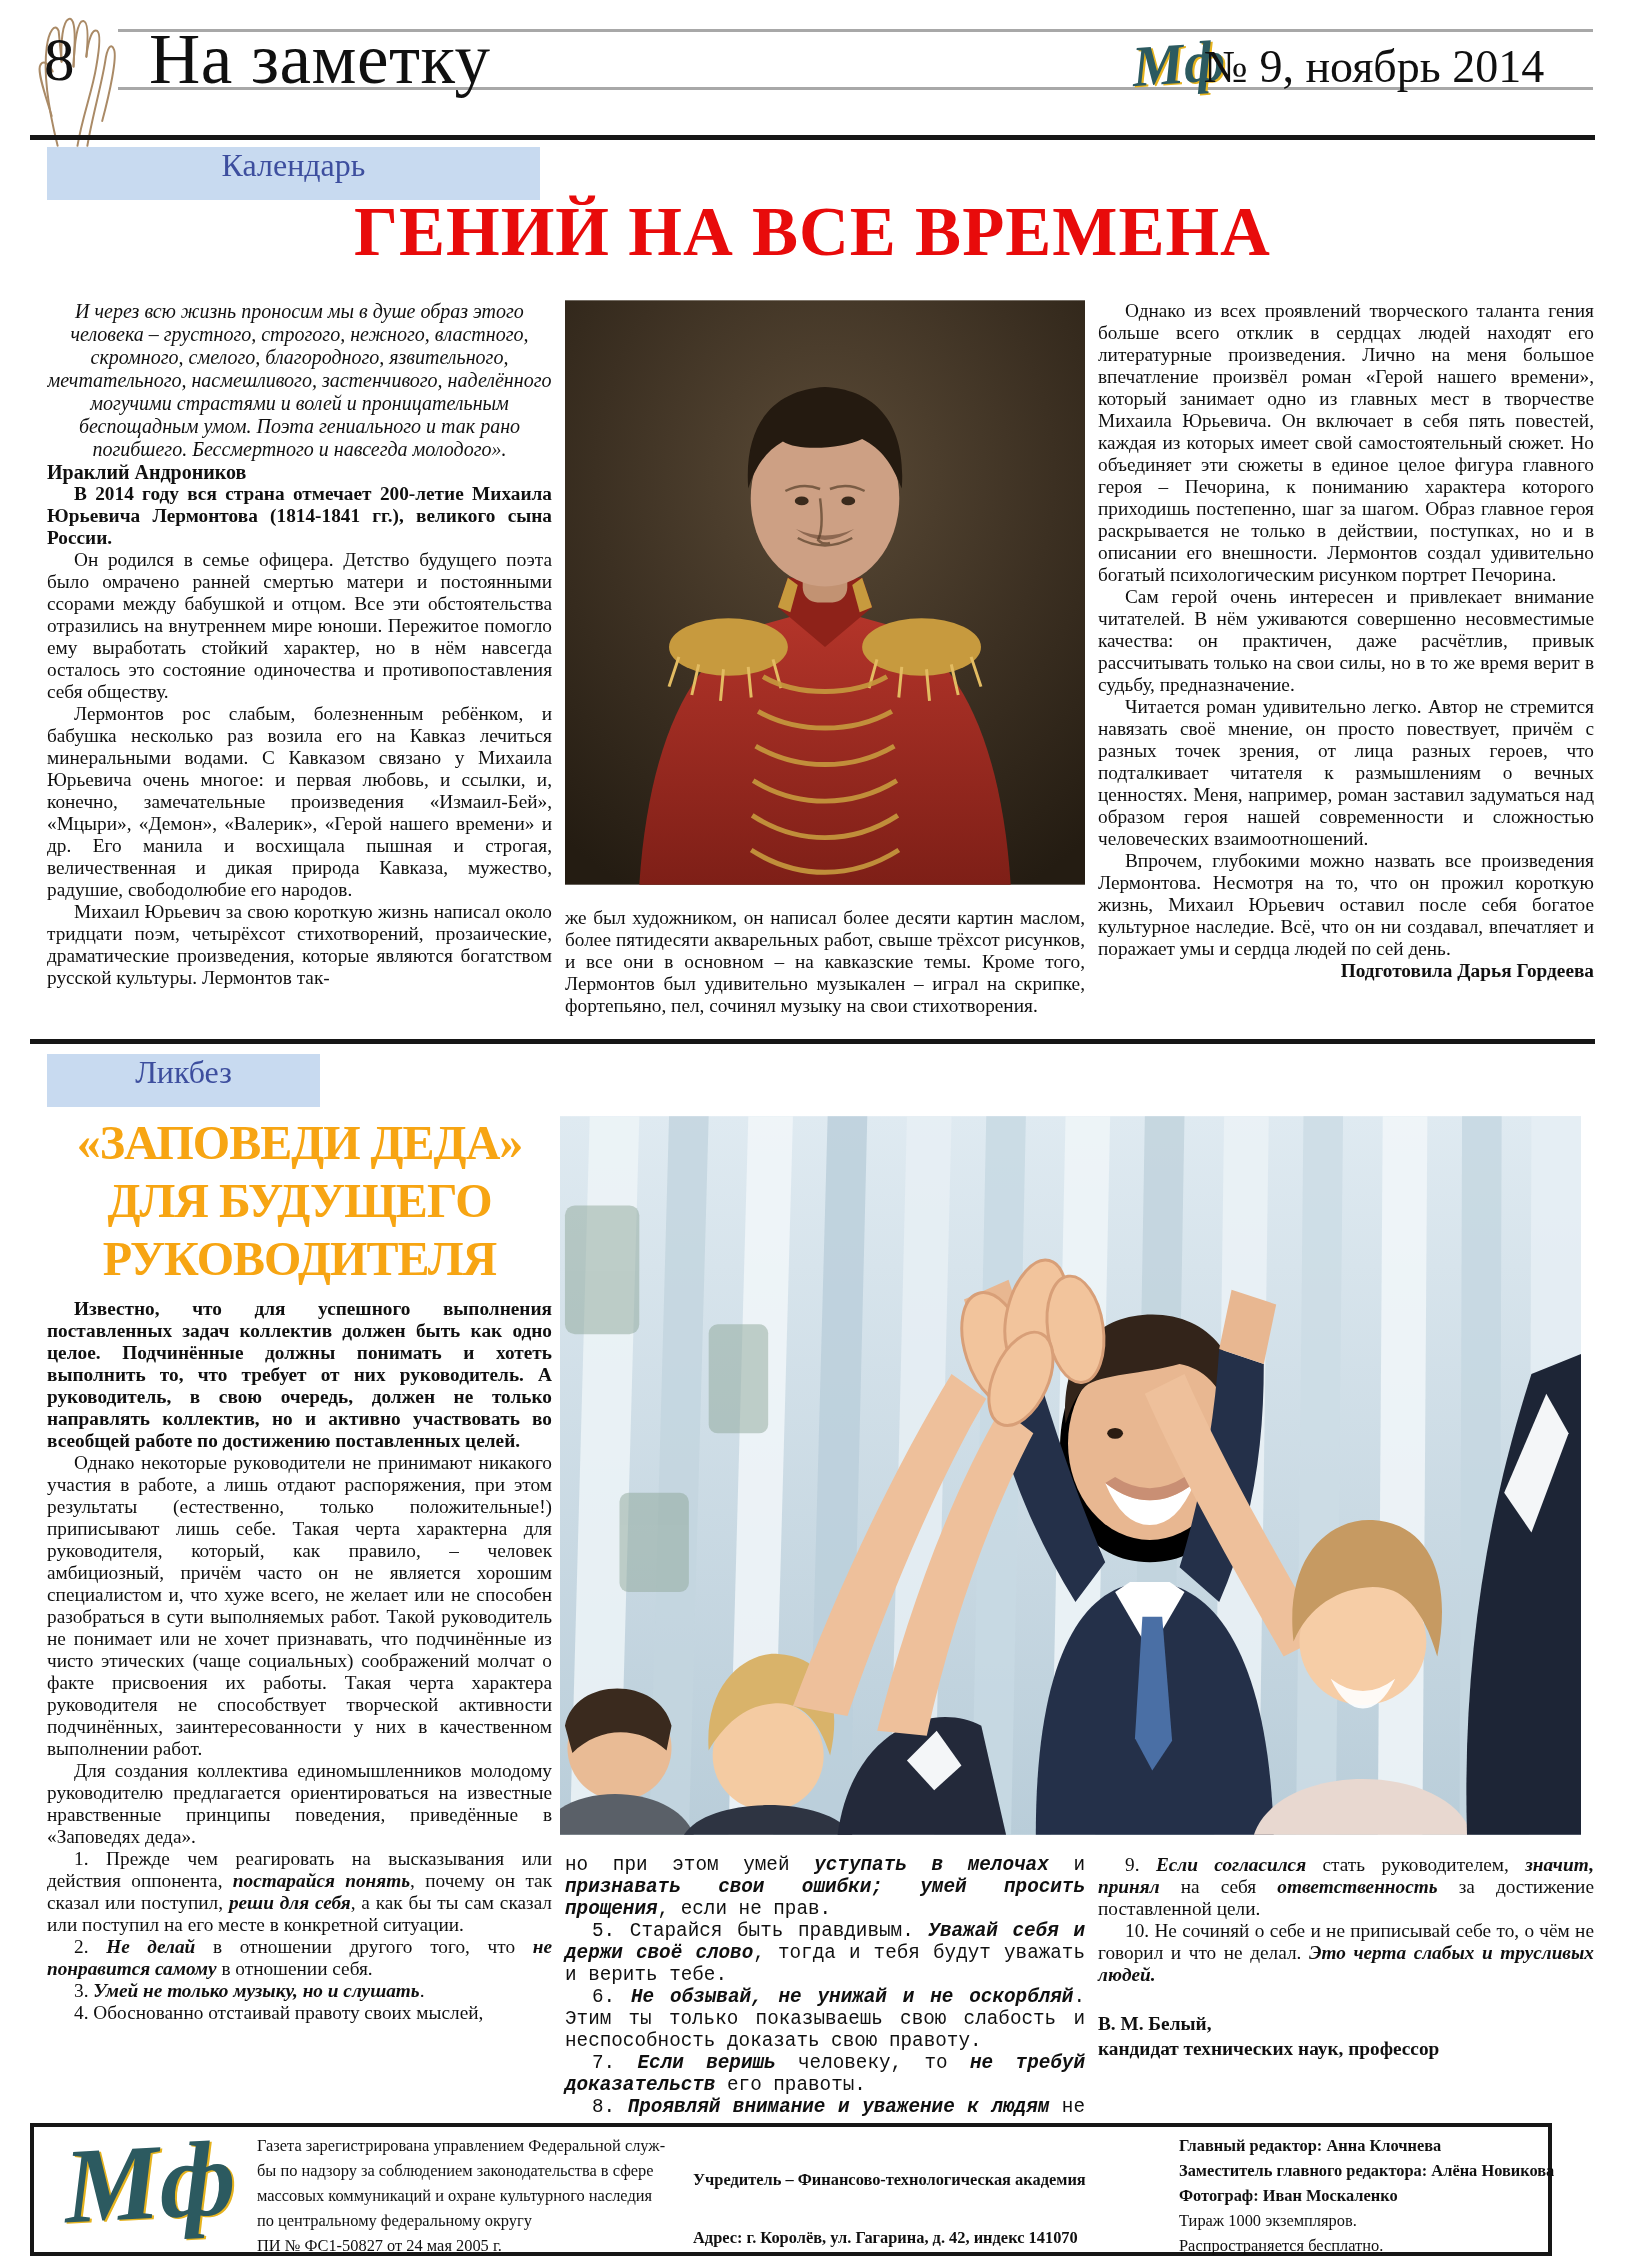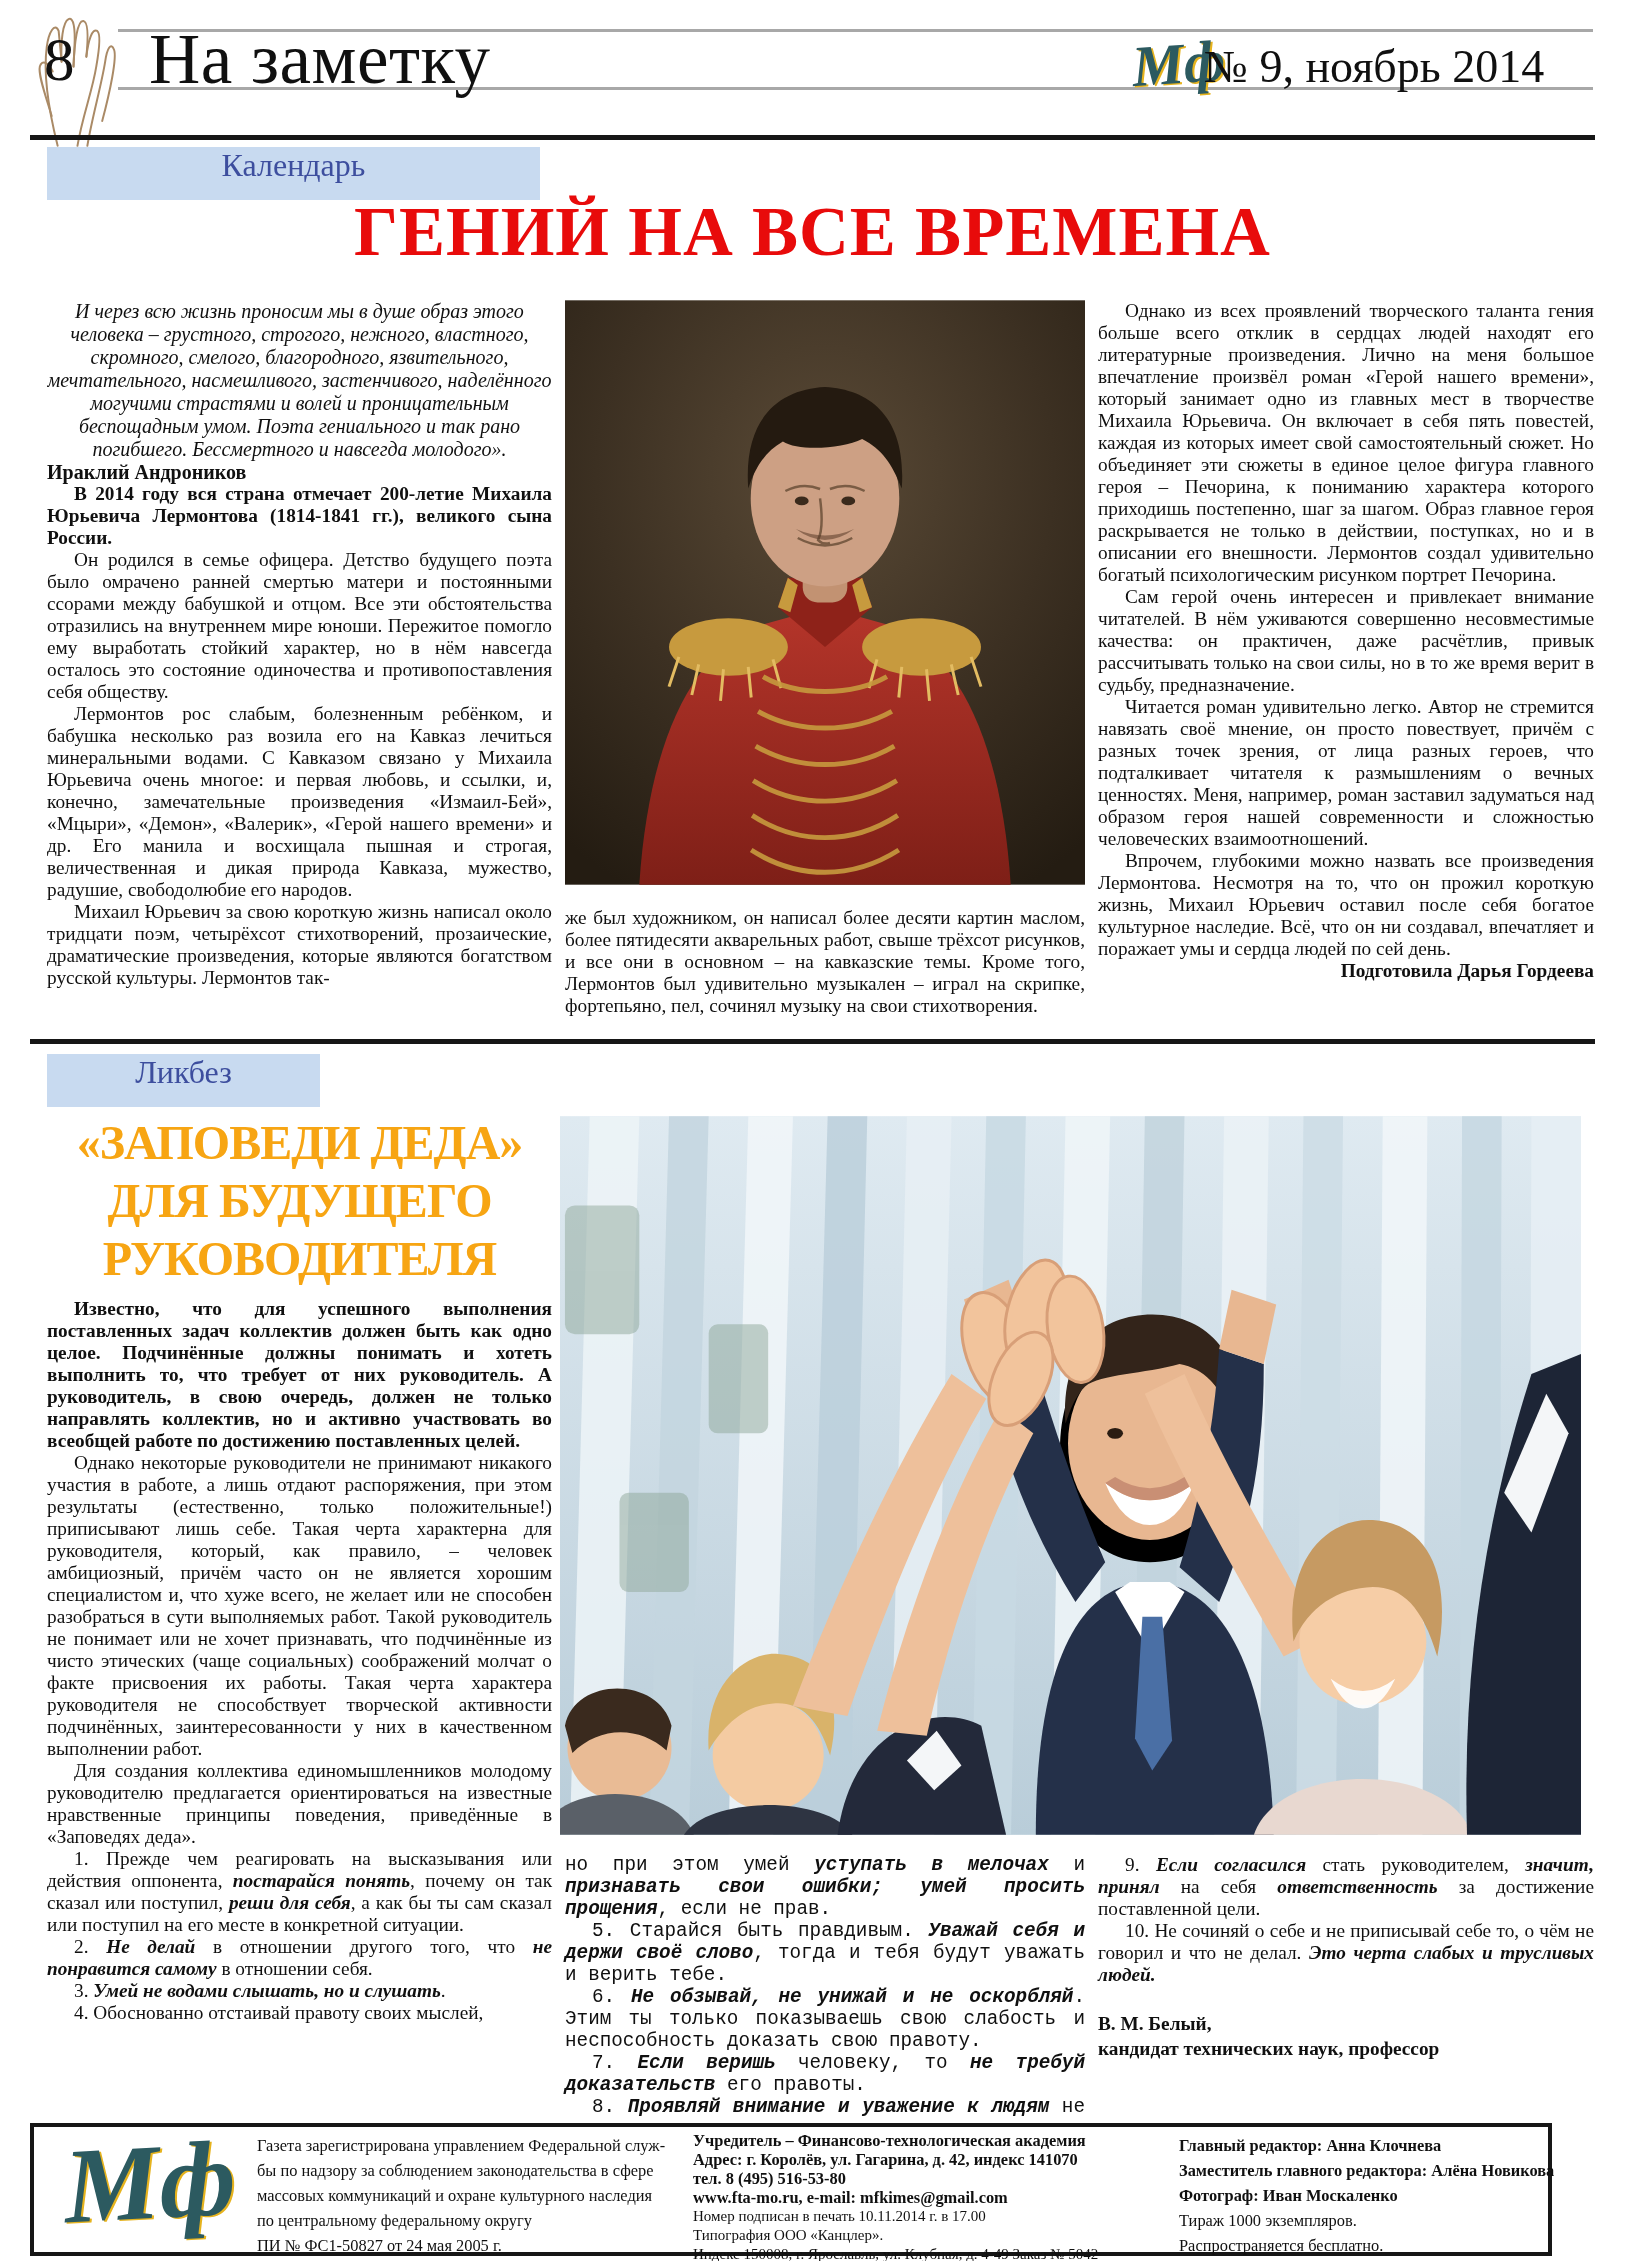--- a/index.html
+++ b/index.html
@@ -40,21 +40,21 @@
   .img-frame{position:absolute;overflow:hidden;}
   .img-frame svg{display:block;}
 
   
   .footer-box{position:absolute;left:30px;top:2123px;width:1522px;height:133px;
               border:4px solid #161616;box-sizing:border-box;background:#fff;}
   .mf-big{position:absolute;left:30px;top:2px;font-size:107px;line-height:1;transform:rotate(-3deg);}
   .fcol{position:absolute;white-space:nowrap;}
   .fcol div{font-size:16.4px;line-height:25px;}
   .fcol.mid div{font-size:15px;line-height:19px;}
-  .fcol.mid div.fb{font-size:16.4px;}
+  .fcol.mid div.fb{font-size:16.4px;margin-top:39px;}
   .fb{font-weight:bold;}
 </style>
 </head>
 <body>
 
 <div class="page">
 
   <div class="rule-gray" style="left:118px;top:29px;width:1475px;"></div>
   <div class="rule-gray" style="left:118px;top:87px;width:1475px;"></div>
 
@@ -175,21 +175,21 @@
       <div>РУКОВОДИТЕЛЯ</div>
     </div>
 
   <div class="col" style="left:47px;top:1298px;width:505px;">
     <div>
         <p class="lead">Известно, что для успешного выполнения поставленных задач коллектив должен быть как одно целое. Подчинённые должны понимать и хотеть выполнить то, что требует от них руководитель. А руководитель, в свою очередь, должен не только направлять коллектив, но и активно участвовать во всеобщей работе по достижению поставленных целей.</p>
         <p>Однако некоторые руководители не принимают никакого участия в работе, а лишь отдают распоряжения, при этом результаты (естественно, только положительные!) приписывают лишь себе. Такая черта характерна для руководителя, который, как правило, – человек амбициозный, причём часто он не является хорошим специалистом и, что хуже всего, не желает или не способен разобраться в сути выполняемых работ. Такой руководитель не понимает или не хочет признавать, что подчинённые из чисто этических (чаще социальных) соображений молчат о факте присвоения их работы. Такая черта характера руководителя не способствует творческой активности подчинённых, заинтересованности у них в качественном выполнении работ.</p>
         <p>Для создания коллектива единомышленников молодому руководителю предлагается ориентироваться на известные нравственные принципы поведения, приведённые в «Заповедях деда».</p>
         <p>1. Прежде чем реагировать на высказывания или действия оппонента, <span class="bi">постарайся понять</span>, почему он так сказал или поступил, <span class="bi">реши для себя</span>, а как бы ты сам сказал или поступил на его месте в конкретной ситуации.</p>
         <p>2. <span class="bi">Не делай</span> в отношении другого того, что <span class="bi">не понравится самому</span> в отношении себя.</p>
-        <p>3. <span class="bi">Умей не водами слышать, но и слушать</span>.</p>
+        <p>3. <span class="bi">Умей не только музыку, но и слушать</span>.</p>
         <p>4. Обоснованно отстаивай правоту своих мыслей,</p>
       </div>
   </div>
 
   <div class="img-frame" style="left:560px;top:1116px;width:1021px;height:719px;">
     <svg width="1021" height="719" viewBox="0 0 2060 1450">
       <defs>
         <linearGradient id="winbg" x1="0" y1="0" x2="0" y2="1">
           <stop offset="0%" stop-color="#dfeaf1"></stop>
           <stop offset="100%" stop-color="#b9cdd9"></stop>

